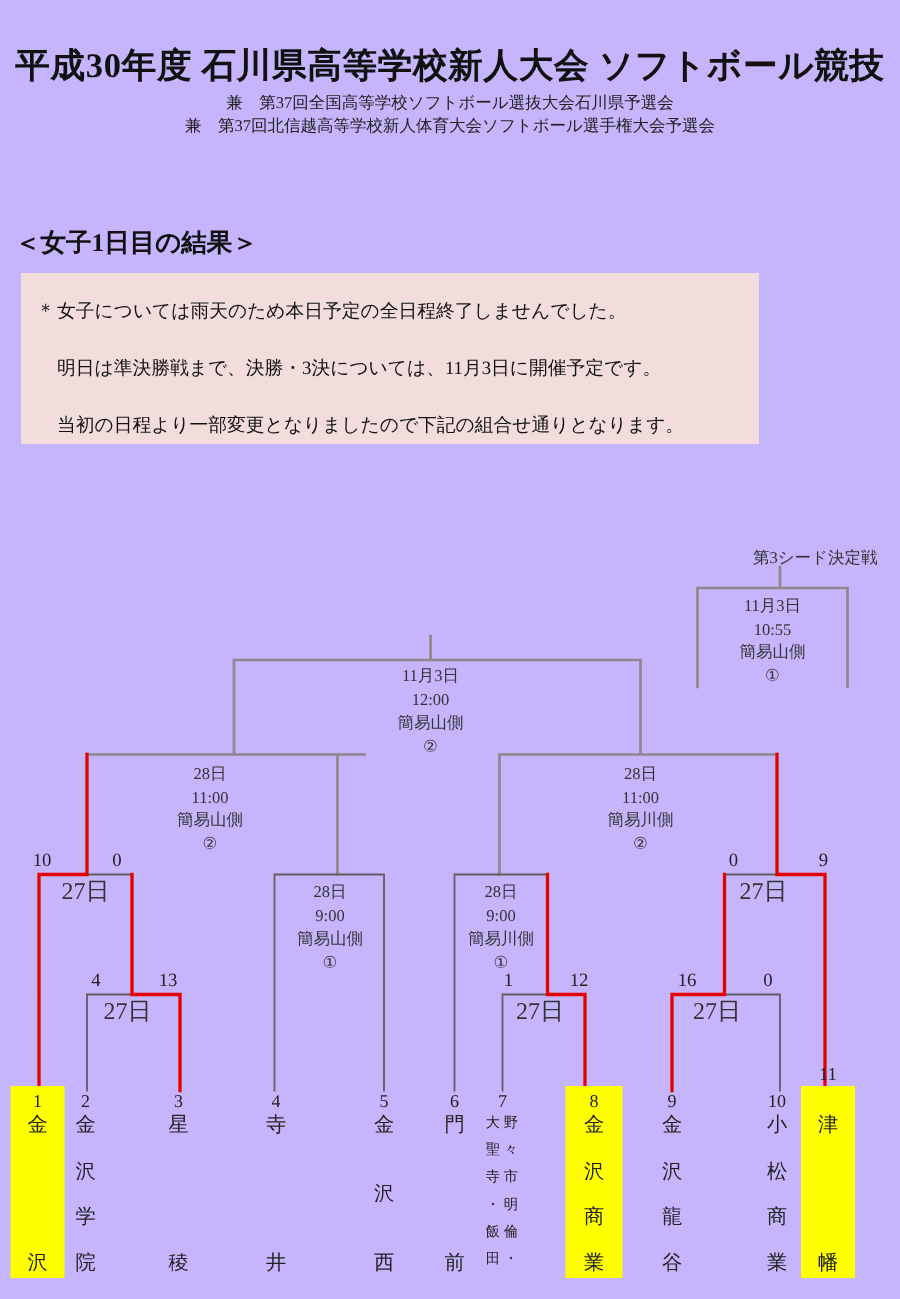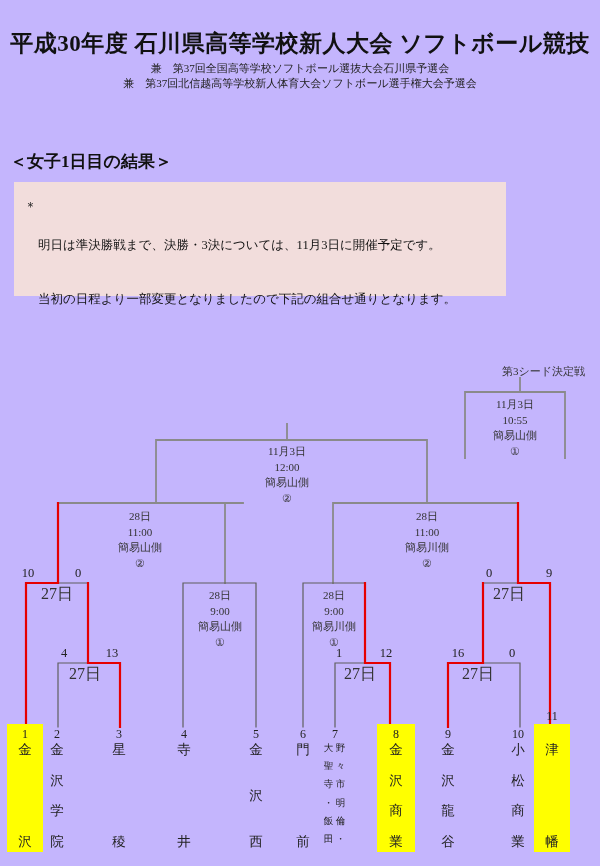--- a/index.html
+++ b/index.html
@@ -35,22 +35,23 @@
 
 <div id="page">
 
   <div class="abs title">平成30年度 石川県高等学校新人大会 ソフトボール競技</div>
   <div class="abs sub" style="top:61px;">兼　第37回全国高等学校ソフトボール選抜大会石川県予選会</div>
   <div class="abs sub" style="top:76px;">兼　第37回北信越高等学校新人体育大会ソフトボール選手権大会予選会</div>
   <div class="abs heading">＜女子1日目の結果＞</div>
 
   <div class="abs notice">
     <div class="bullet">＊</div>
+    <div class="nline" style="top:17px;">女子については雨天のため本日予定の全日程終了しませんでした。</div>
     <div class="nline" style="top:55px;">明日は準決勝戦まで、決勝・3決については、11月3日に開催予定です。</div>
-    <div class="nline" style="top:93px;margin-top:16px;">当初の日程より一部変更となりましたので下記の組合せ通りとなります。</div>
+    <div class="nline" style="top:93px;">当初の日程より一部変更となりましたので下記の組合せ通りとなります。</div>
   </div>
 
   <div id="bracket" class="abs">
 
     <div class="hl" style="left:7px;width:36px;"></div>
     <div class="hl" style="left:377px;width:38px;"></div>
     <div class="hl" style="left:534px;width:36px;"></div>
 
     <svg width="600" height="526" viewBox="0 0 600 526">
 

